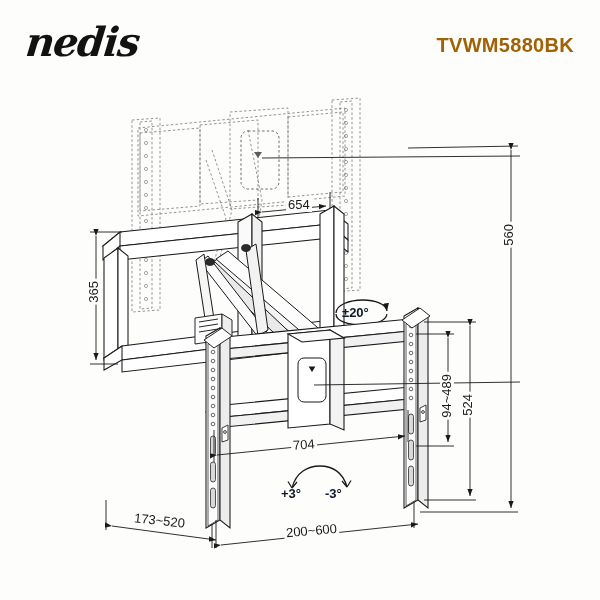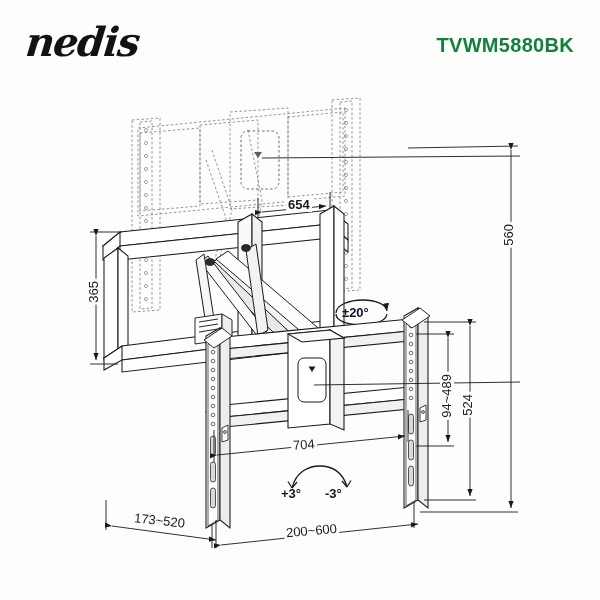--- a/index.html
+++ b/index.html
@@ -31,21 +31,21 @@
     user-select: none;
   }
   #model-number {
     position: absolute;
     right: 26px;
     top: 34px;
     font-family: "Liberation Sans", sans-serif;
     font-weight: 700;
     font-size: 20px;
     letter-spacing: 0.3px;
-    color: #15803d;
+    color: #a16207;
   }
   
   #drawing {
     position: absolute;
     left: 0;
     top: 0;
     width: 600px;
     height: 600px;
   }
   
@@ -321,21 +321,21 @@
     </g>
 
     <g stroke="#1a1a1a" stroke-width="0.9" fill="none">
       <path d="M216,520 L216,548"></path>
       <path d="M221,545 L418,524" marker-start="url(#ar)" marker-end="url(#ar)"></path>
       <path d="M414,502 L414,528"></path>
     </g>
 
   </svg>
 
-  <div class="dim" style="left:286px; top:198px;font-weight:bold;">654</div>
+  <div class="dim" style="left:286px; top:198px;">654</div>
 
   <div class="dim v" style="left:496px; top:228px; transform:rotate(-90deg);">560</div>
 
   <div class="dim v" style="left:81px; top:285px; transform:rotate(-90deg);">365</div>
 
   <div class="dim" style="left:291px; top:438px; transform:rotate(-4deg);">704</div>
 
   <div class="dim v" style="left:455px; top:398px; transform:rotate(-90deg);">524</div>
 
   <div class="dim v" style="left:423px; top:389px; transform:rotate(-90deg);">94~489</div>

